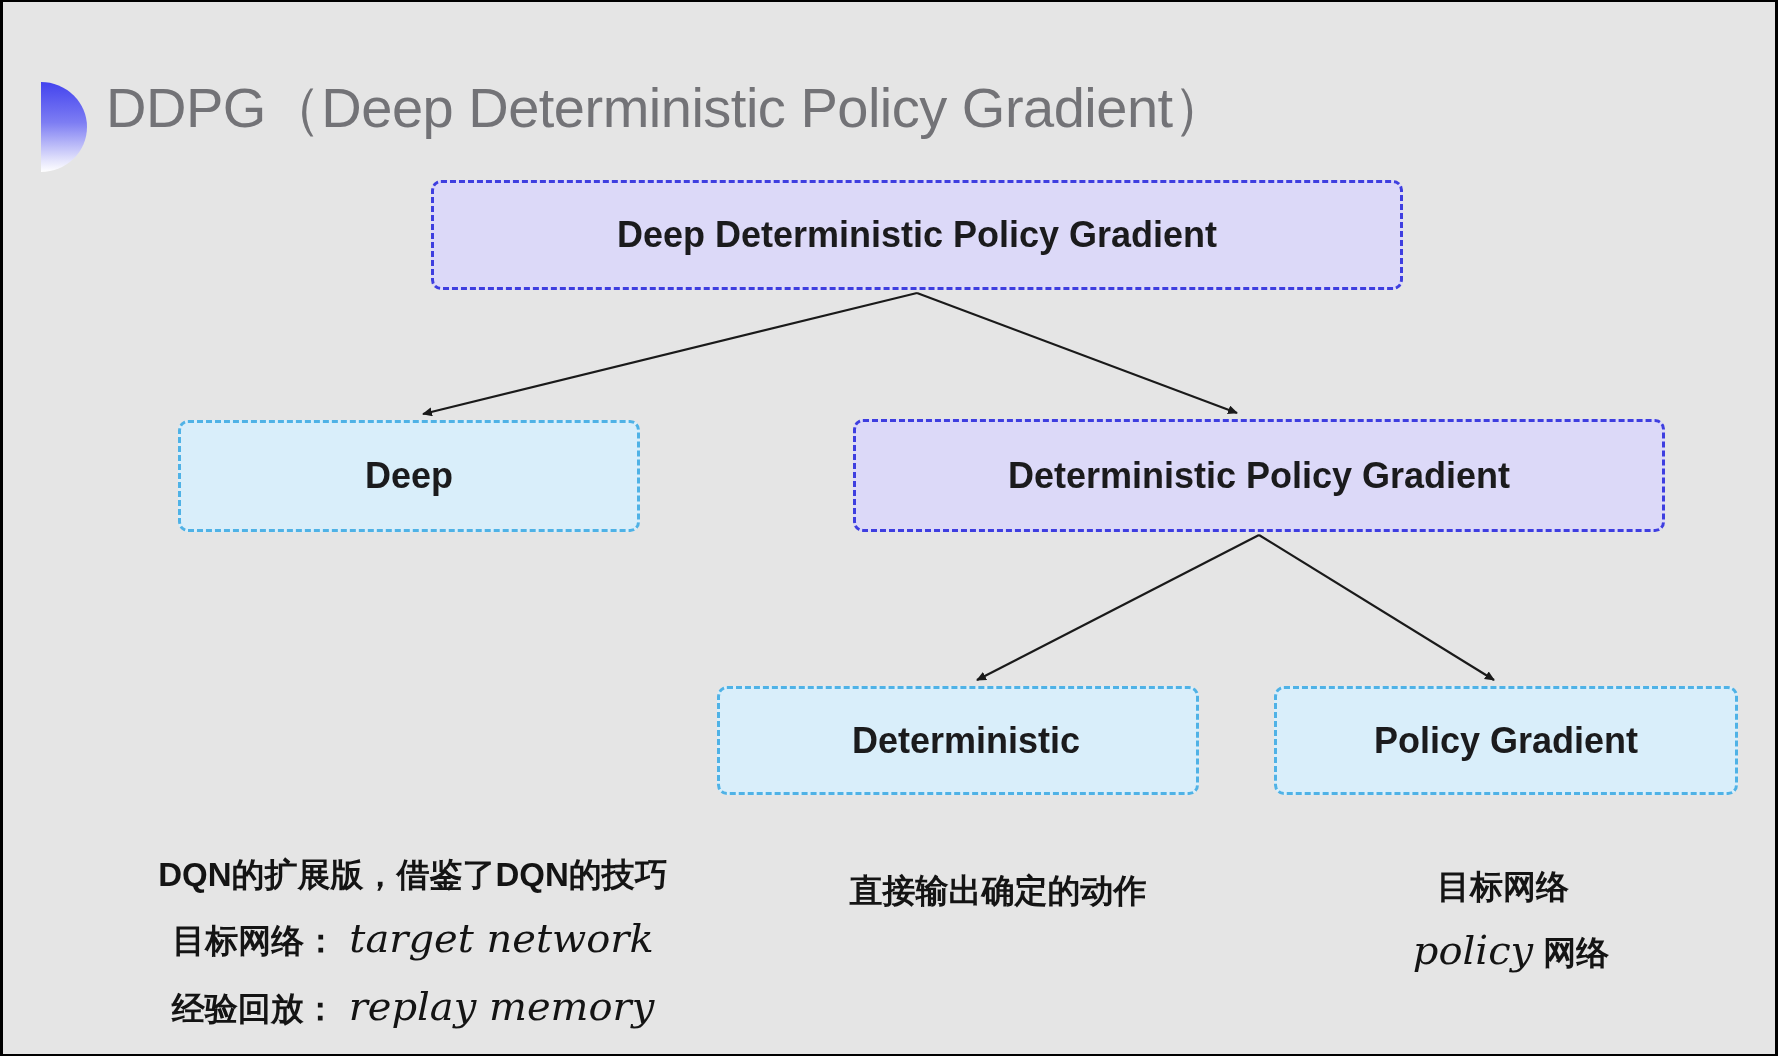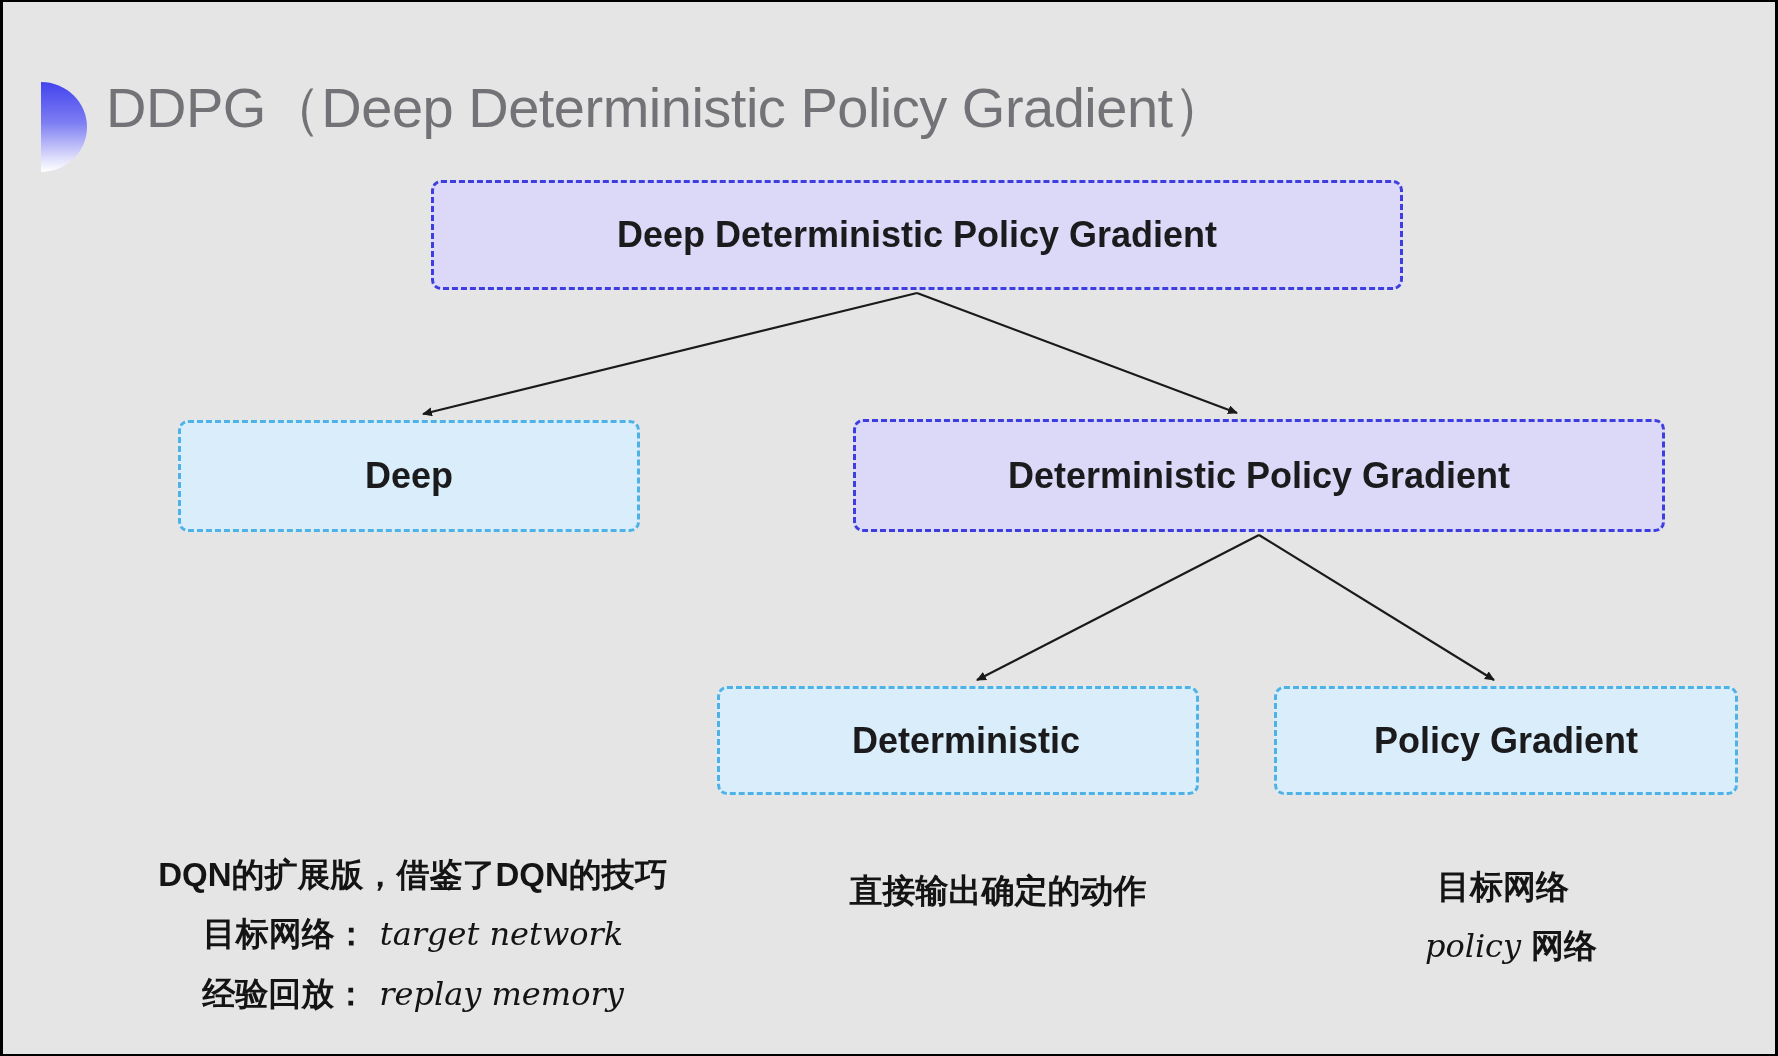--- a/index.html
+++ b/index.html
@@ -36,21 +36,21 @@
     position:absolute;text-align:center;color:var(--note_text,#141414);
     font-size:33px;font-weight:600;line-height:1.25;
   }
   .note .row{margin-top:18px;white-space:nowrap;}
   .note .row:first-child{margin-top:16px;}
   .note-deep{left:110px;top:836px;width:600px;}
   .note-det{left:775px;top:852px;width:440px;}
   .note-pg{left:1290px;top:848px;width:420px;}
   .term{
     font-family:"DejaVu Serif","Liberation Serif",serif;
-    font-style:italic;font-weight:500;font-size:32px;margin-left:12px;
+    font-style:italic;font-weight:500;font-size:40px;margin-left:12px;
   }
   .formula{
     font-family:"DejaVu Serif","Liberation Serif",serif;
     font-style:italic;font-weight:500;font-size:34px;margin-top:6px;
   }
   .suffix{margin-left:10px;font-style:normal;font-family:"Liberation Sans","DejaVu Sans",sans-serif;font-size:33px;}
 </style>
 </head>
 <body>
 

